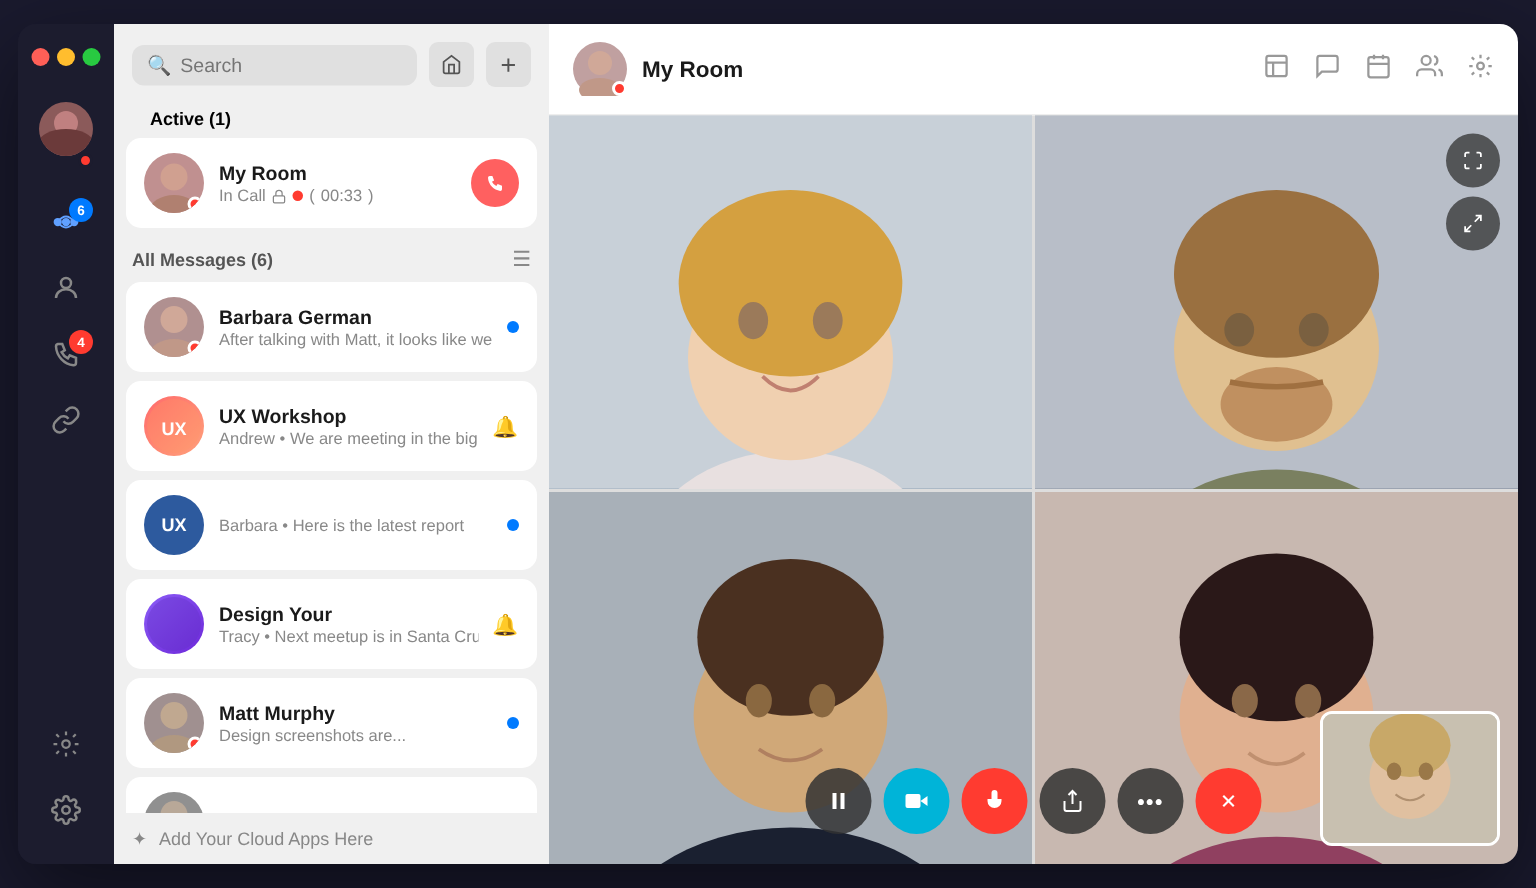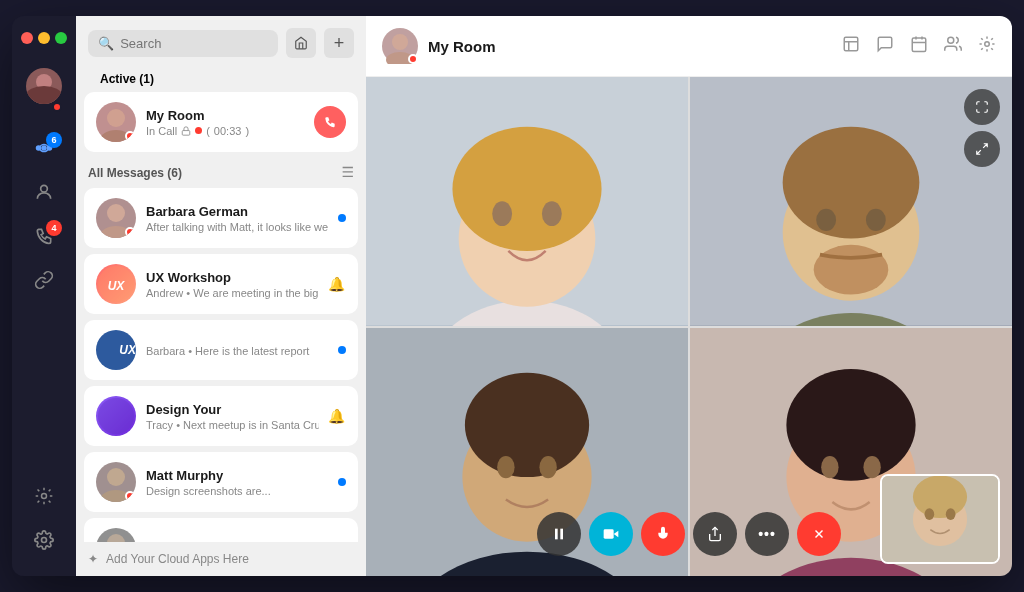--- a/index.html
+++ b/index.html
@@ -190,25 +190,24 @@
     .room-avatar {
       width: 40px;
       height: 40px;
       border-radius: 50%;
       background: #c0a0a0;
       flex-shrink: 0;
       position: relative;
       overflow: hidden;
       display: flex;
       align-items: center;
-      justify-content: flex-end;
+      justify-content: center;
       color: white;
       font-weight: bold;
       font-size: 14px;
-      font-style: italic;
     }
 
     .room-avatar.gradient-purple {
       background: linear-gradient(135deg, #ff6b6b, #ffa07a);
     }
 
     .room-avatar.gradient-blue {
       background: #2d5a9e;
       font-size: 12px;
     }

